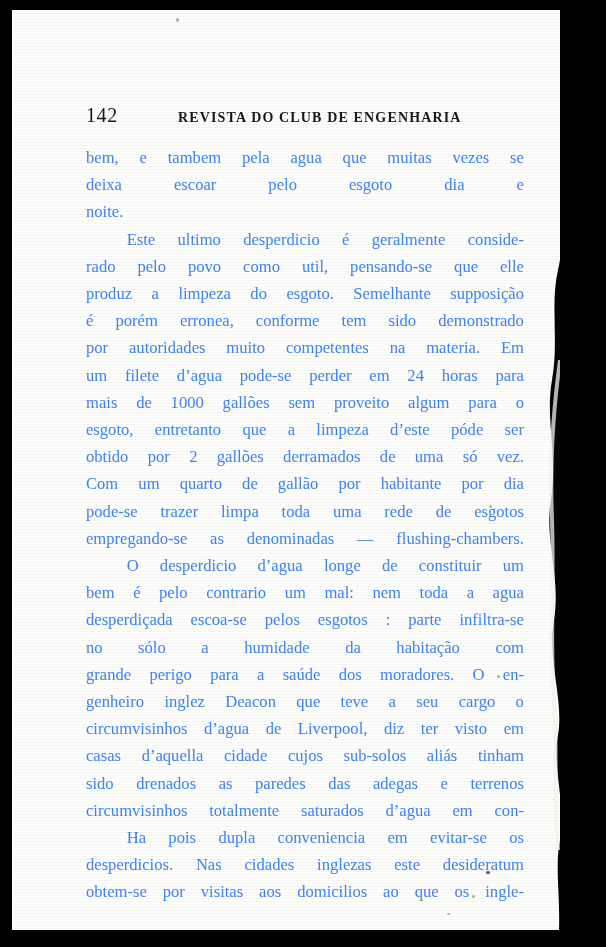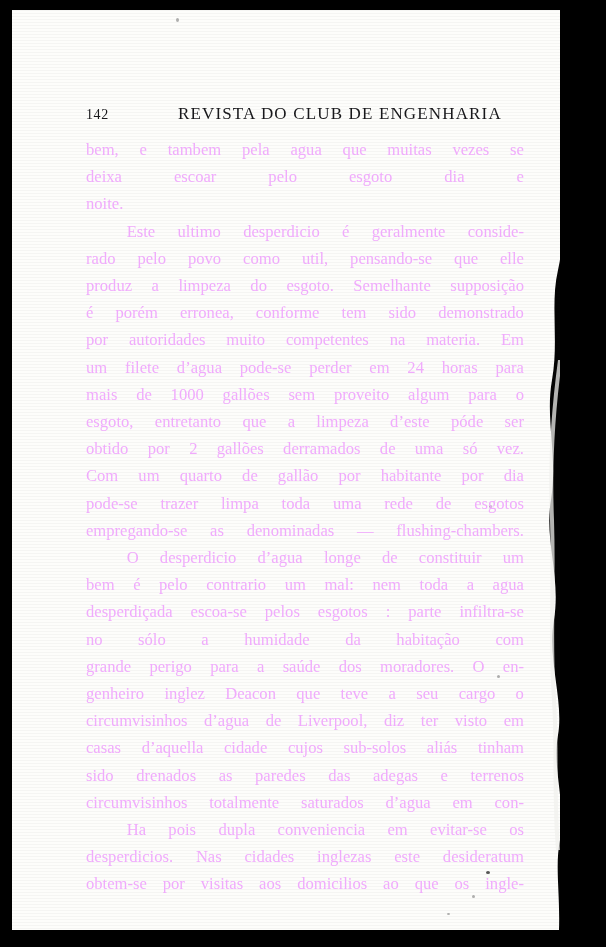--- a/index.html
+++ b/index.html
@@ -60,36 +60,37 @@
     display: flex;
     align-items: baseline;
     height: 30px;
     font-size: 13.5px;
     color: #17171a;
   }
 
   .folio {
     width: 92px;
     flex: none;
-    font-size: 14px;
+    font-size: 20px;
     letter-spacing: .6px;
     font-variant: small-caps;
   }
 
   .head-title {
-    font-size: 17px;
+    font-size: 14px;
     letter-spacing: 1.15px;
     font-variant: small-caps;
     text-transform: uppercase;
     white-space: nowrap;
+    font-weight: bold;
   }
 
   .text-column {
-    margin-top: 2px;
-    color: #f0abfc;
+    margin-top: 10px;
+    color: #3b82f6;
     font-size: 16.6px;
     line-height: 27.2px;
     text-align: justify;
     text-justify: inter-word;
   }
 
   .para {
     margin: 0;
   }
 

